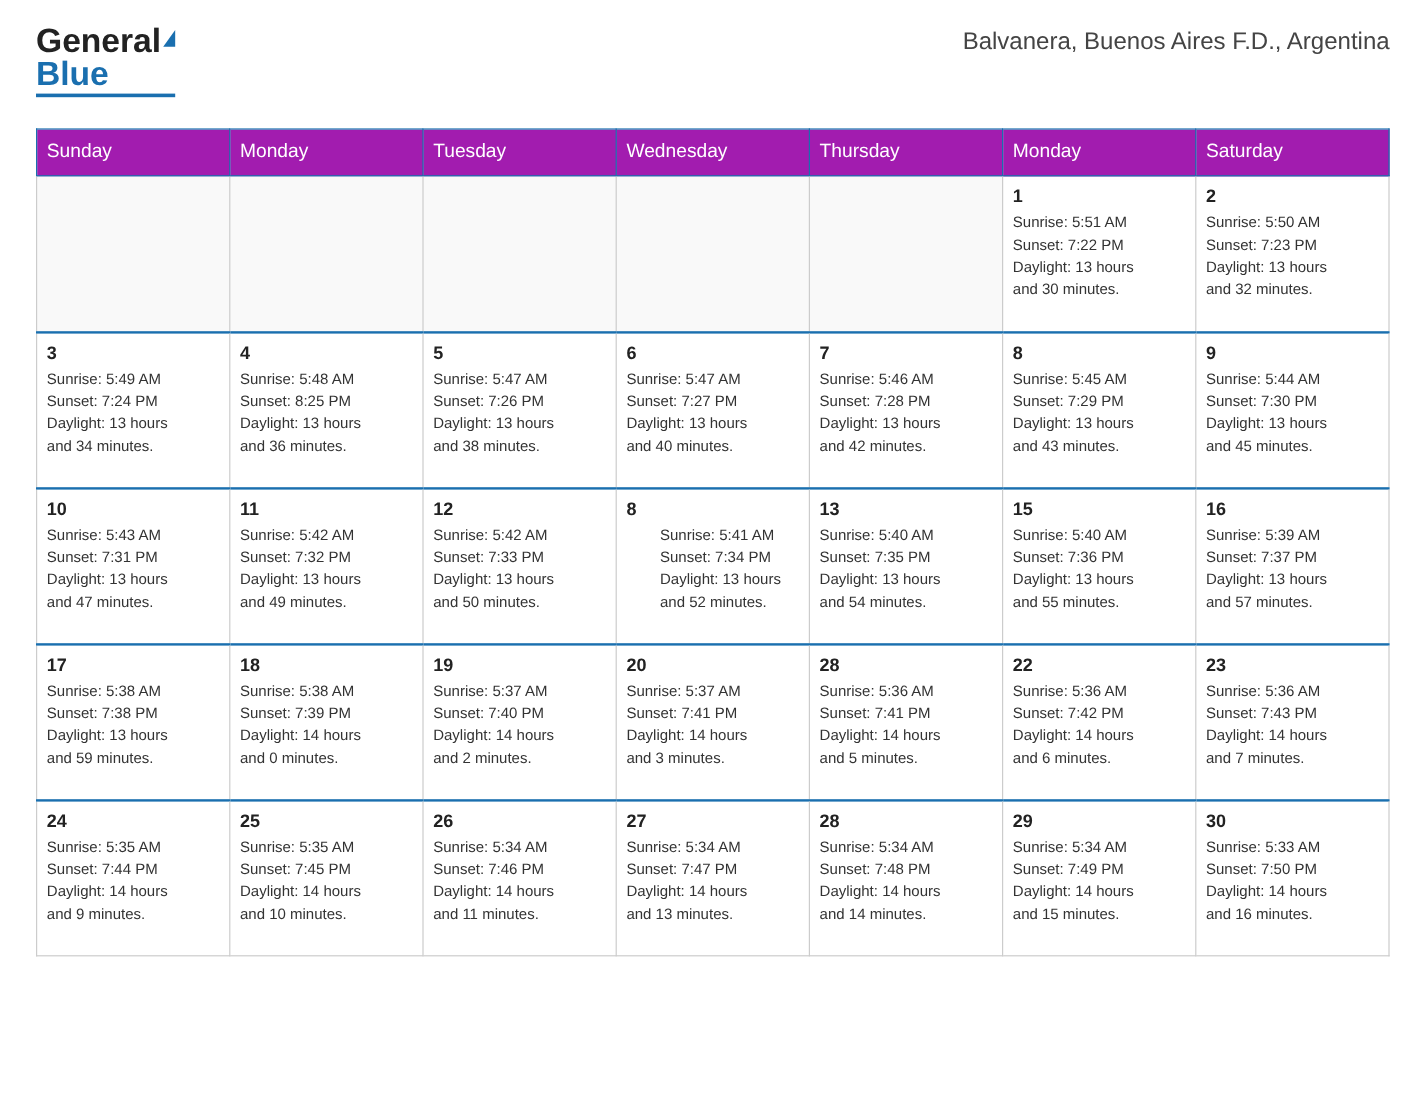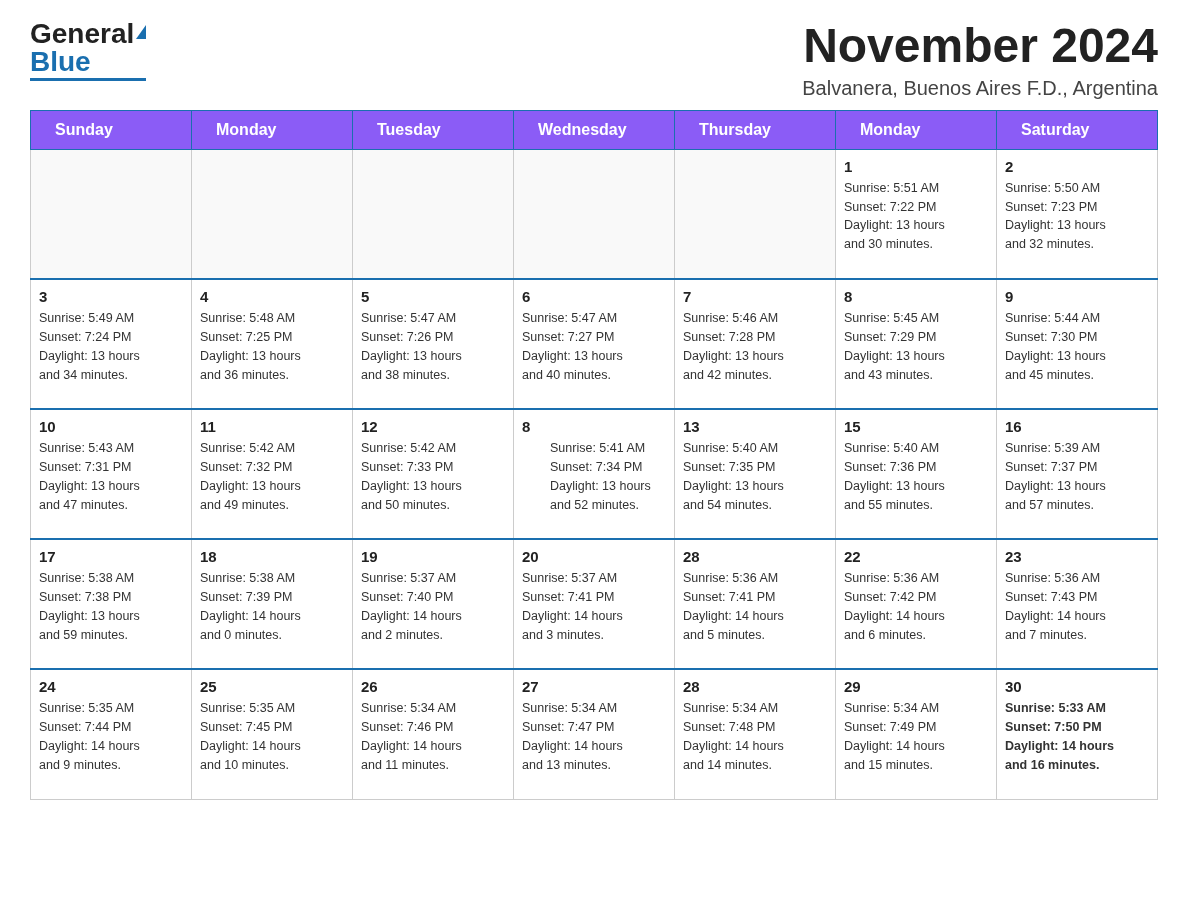--- a/index.html
+++ b/index.html
@@ -8,21 +8,21 @@
       background: #fff;
       width: 1188px;
       min-height: 918px;
       padding: 20px 30px;
       color: #222;
     }
     .header-area {
       display: flex;
       justify-content: space-between;
       align-items: flex-start;
-      margin-bottom: 10px;
+      margin-bottom: 26px;
     }
     .logo {
       display: flex;
       flex-direction: column;
       align-items: flex-start;
     }
     .logo-general {
       font-size: 28px;
       font-weight: bold;
       color: #222;
@@ -64,25 +64,25 @@
       color: #444;
       margin-top: 4px;
       text-align: center;
     }
     .calendar-table {
       width: 100%;
       border-collapse: collapse;
       margin-top: 10px;
     }
     .calendar-table th {
-      background: #8b5cf6;
+      background: #a21caf;
       color: #fff;
-      padding: 10px 24px;
+      padding: 10px 8px;
       font-size: 16px;
-      font-weight: bold;
+      font-weight: normal;
       text-align: left;
       border: 1px solid #1a6faf;
     }
     .calendar-table td {
       vertical-align: top;
       padding: 8px;
       border: 1px solid #ccc;
       font-size: 12.5px;
       color: #222;
       width: 14.28%;
@@ -116,21 +116,20 @@
     <div style="display:flex; align-items:center;">
       <span class="logo-general">General</span>
       <span class="logo-triangle"></span>
     </div>
     <div style="display:flex; align-items:center;">
       <span class="logo-blue">Blue</span>
     </div>
     <div class="logo-underline"></div>
   </div>
   <div class="title-area">
-    <div class="month-title">November 2024</div>
     <div class="location-title">Balvanera, Buenos Aires F.D., Argentina</div>
   </div>
 </div>
 
 <table class="calendar-table">
   <thead>
     <tr>
       <th>Sunday</th>
       <th>Monday</th>
       <th>Tuesday</th>
@@ -166,21 +165,21 @@
         <td>
           <span class="day-number">3</span>
           <div class="day-info" style="white-space: pre-line;">Sunrise: 5:49 AM
 Sunset: 7:24 PM
 Daylight: 13 hours
 and 34 minutes.</div>
         </td>
         <td>
           <span class="day-number">4</span>
           <div class="day-info" style="white-space: pre-line;">Sunrise: 5:48 AM
-Sunset: 7:25 PM
+Sunset: 8:25 PM
 Daylight: 13 hours
 and 36 minutes.</div>
         </td>
         <td>
           <span class="day-number">5</span>
           <div class="day-info" style="white-space: pre-line;">Sunrise: 5:47 AM
 Sunset: 7:26 PM
 Daylight: 13 hours
 and 38 minutes.</div>
         </td>
@@ -353,20 +352,20 @@
         </td>
         <td>
           <span class="day-number">29</span>
           <div class="day-info" style="white-space: pre-line;">Sunrise: 5:34 AM
 Sunset: 7:49 PM
 Daylight: 14 hours
 and 15 minutes.</div>
         </td>
         <td>
           <span class="day-number">30</span>
-          <div class="day-info" style="white-space: pre-line; font-weight: bold;">Sunrise: 5:33 AM
+          <div class="day-info" style="white-space: pre-line;">Sunrise: 5:33 AM
 Sunset: 7:50 PM
 Daylight: 14 hours
 and 16 minutes.</div>
         </td>
       </tr>
     </tbody>
 </table>
 
 </body></html>

